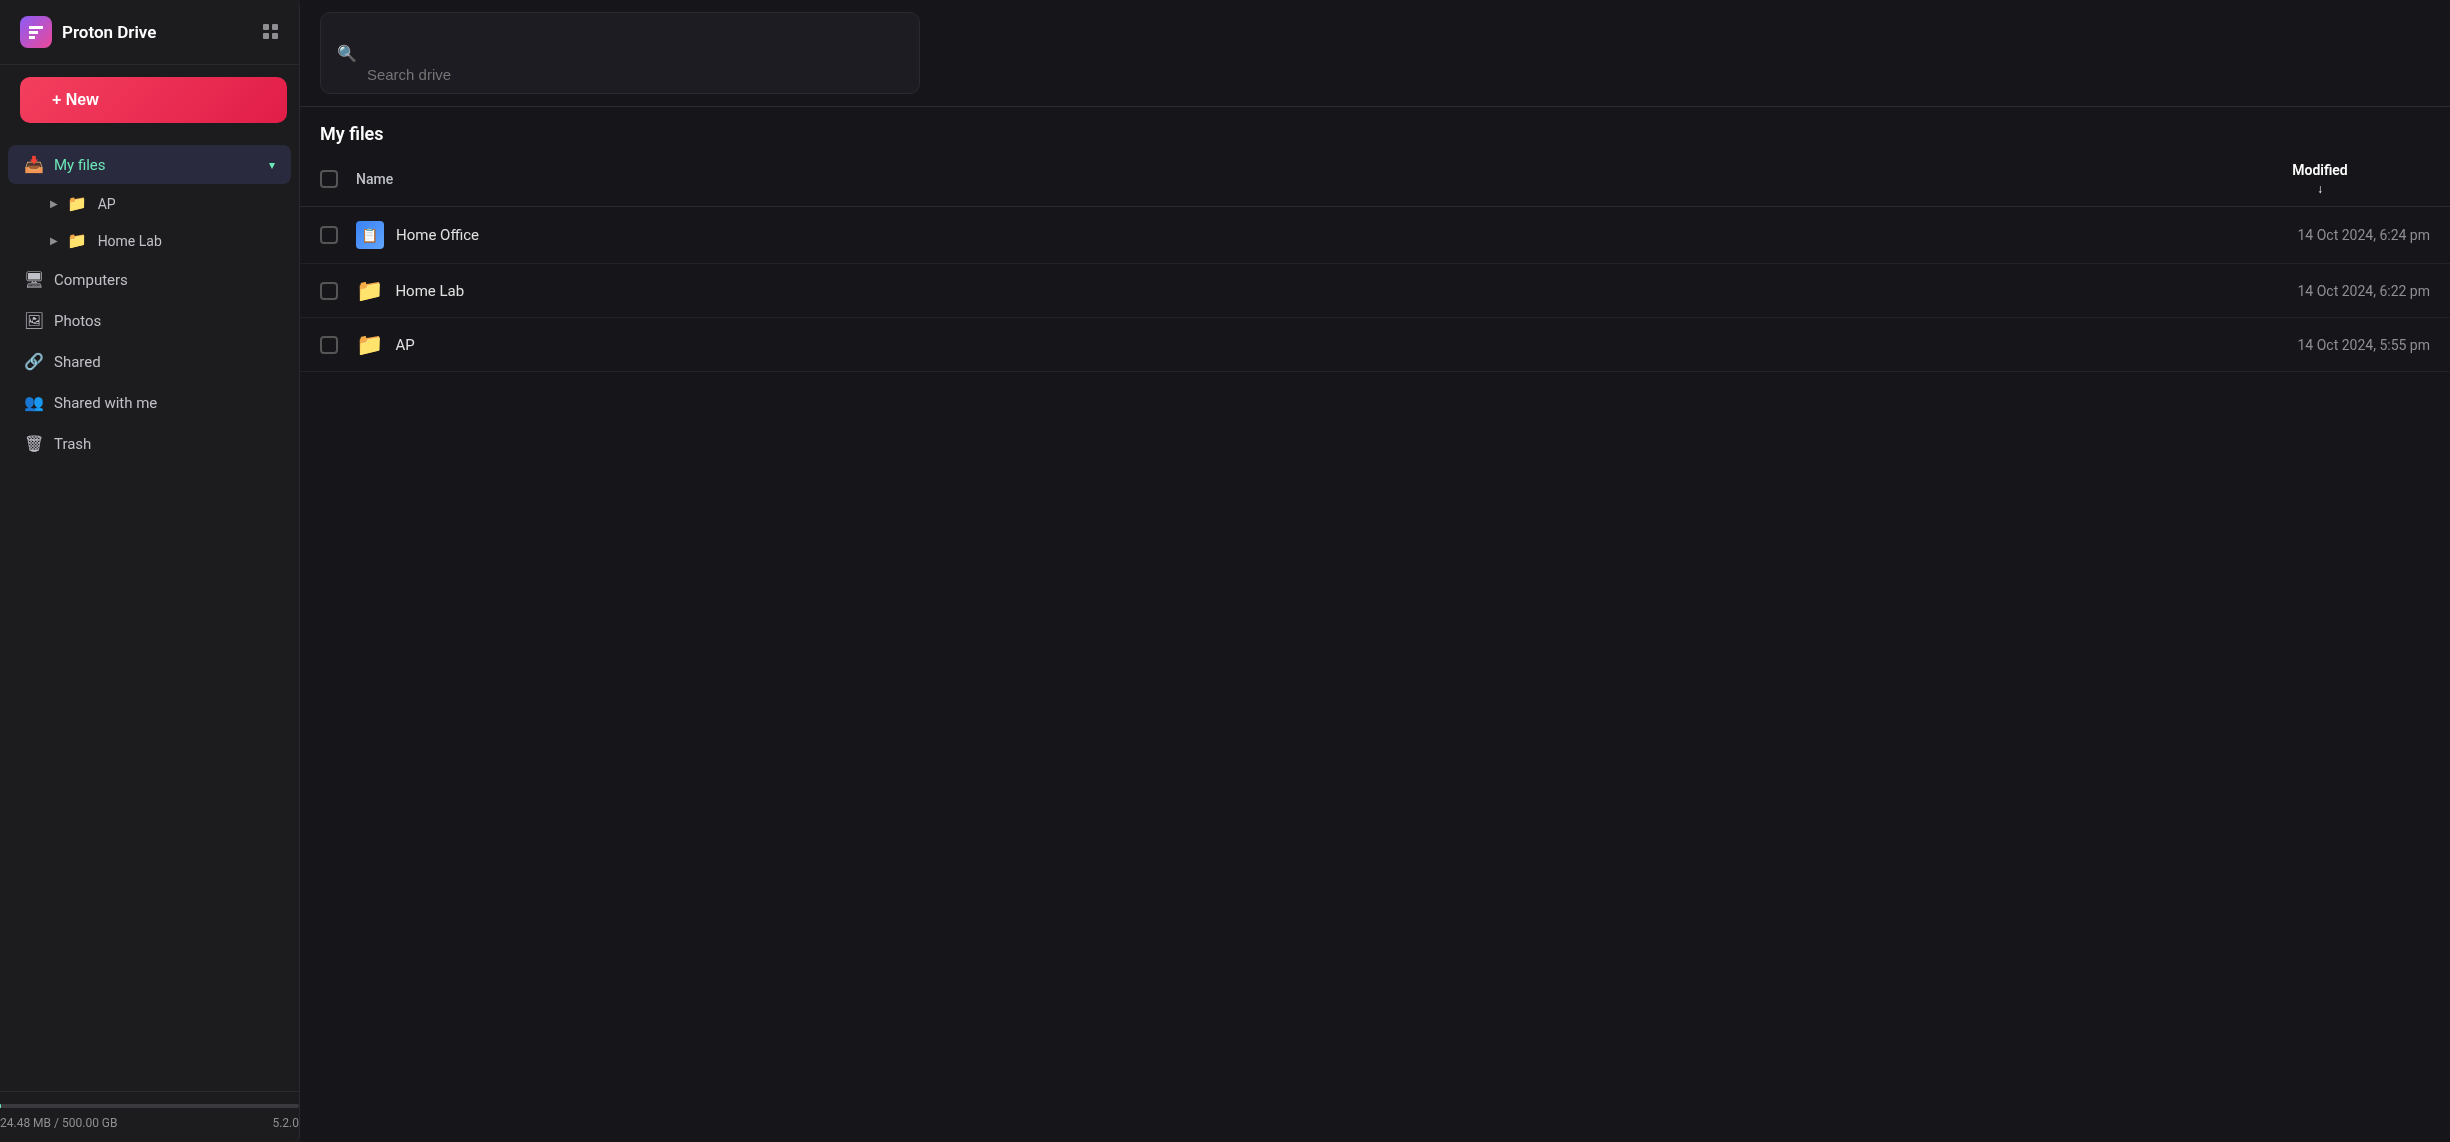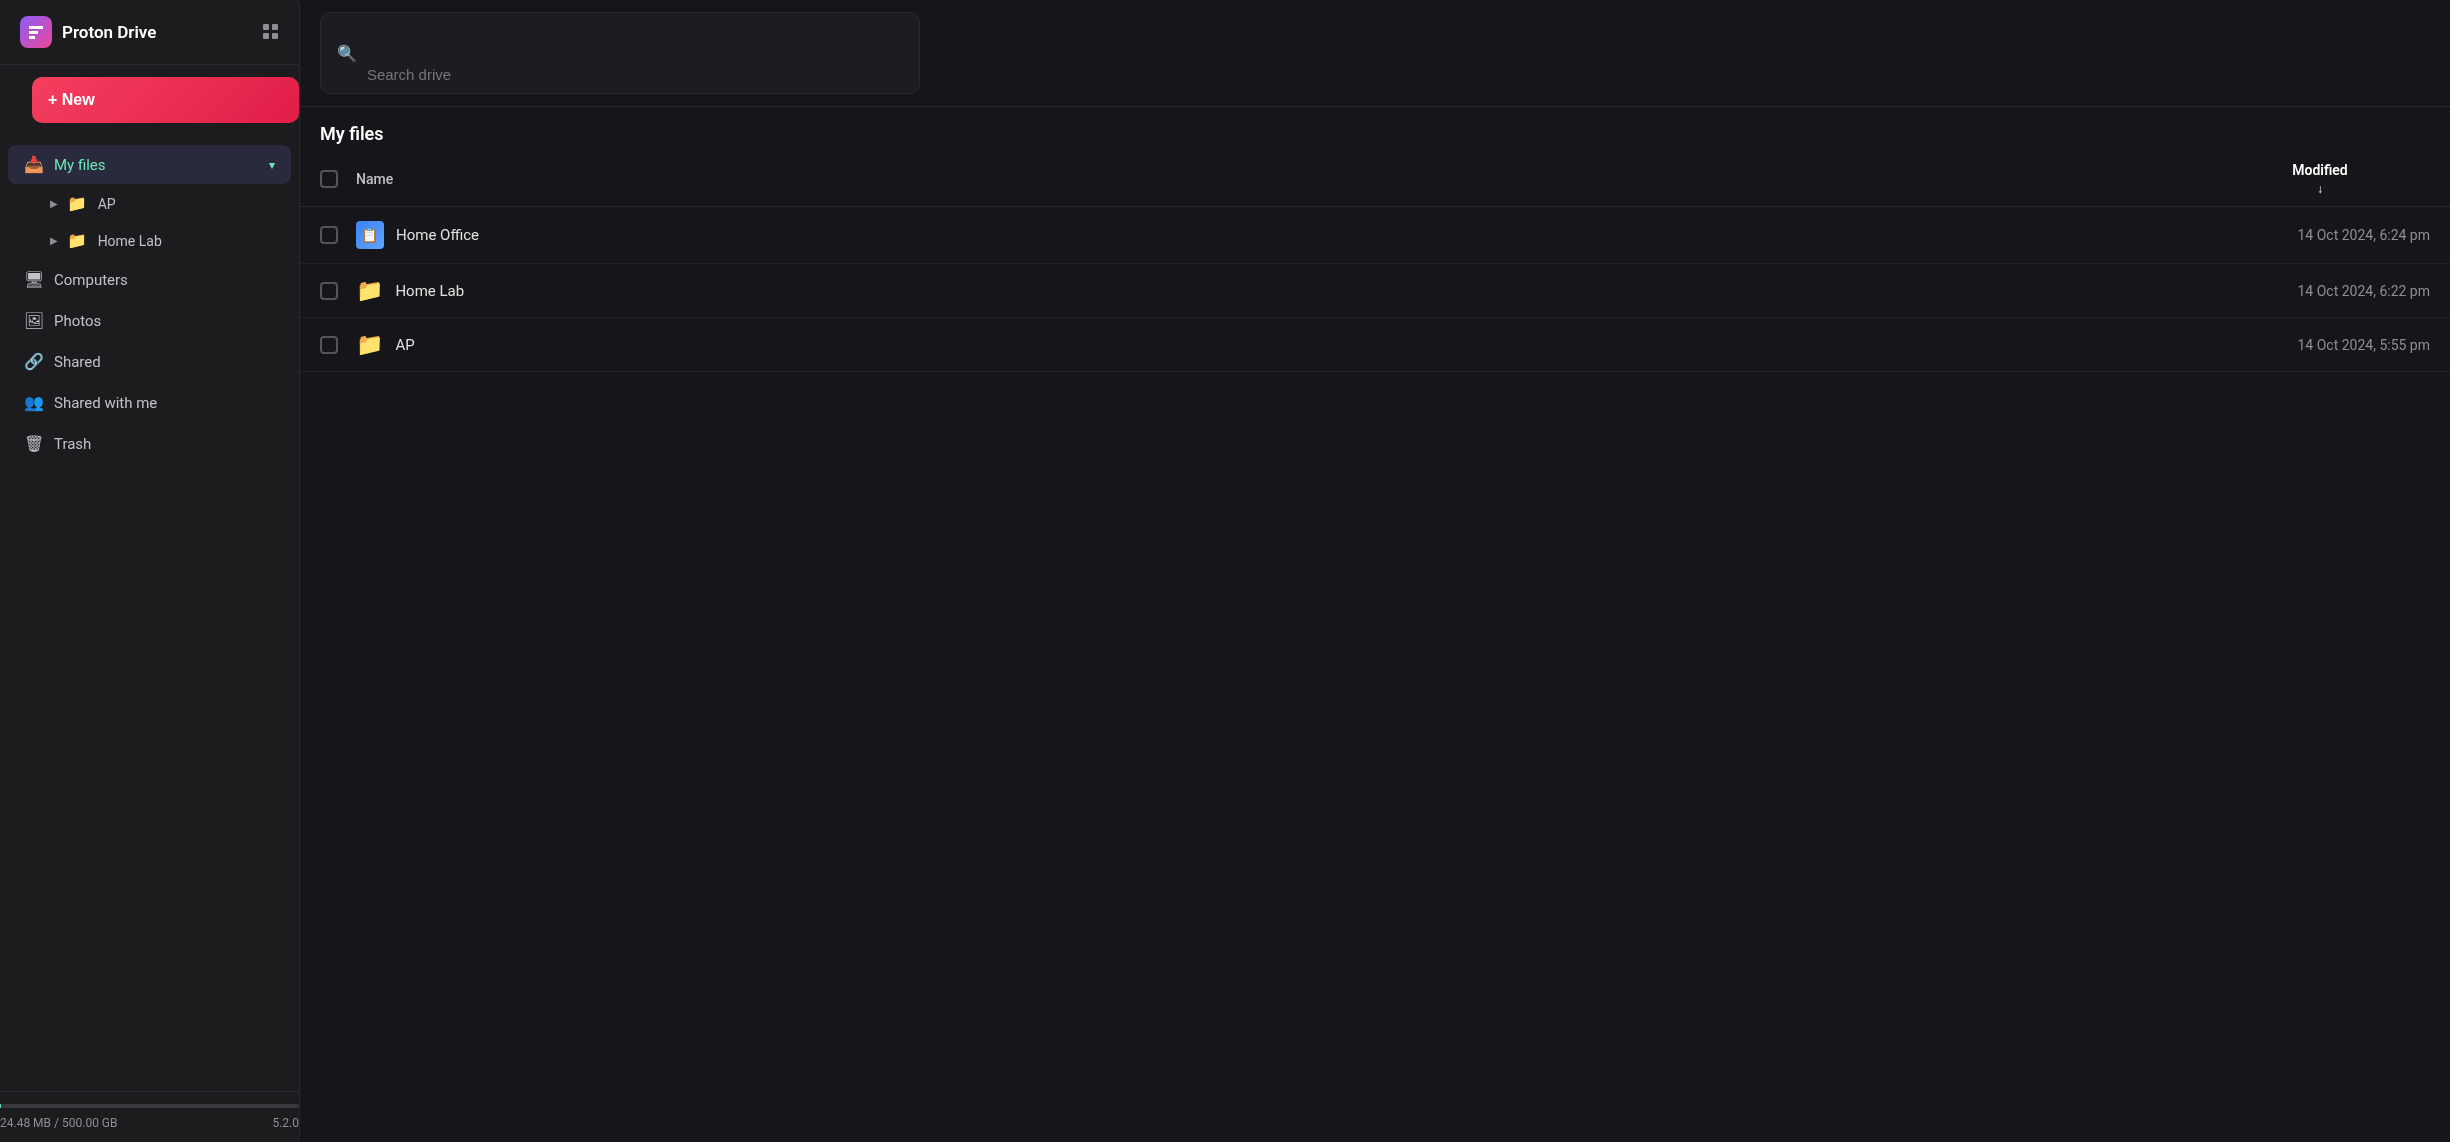--- a/index.html
+++ b/index.html
@@ -64,26 +64,26 @@
       color: #ffffff;
     }
 
     .grid-icon {
       color: #8e8e93;
       cursor: pointer;
       font-size: 20px;
     }
 
     .new-button {
-      margin: 12px 32px;
+      margin: 12px 20px;
       background: linear-gradient(135deg, #f43f5e, #e11d48);
       color: white;
       border: none;
       border-radius: 10px;
-      padding: 14px 16px;
+      padding: 14px 32px;
       font-size: 16px;
       font-weight: 600;
       cursor: pointer;
       display: flex;
       align-items: center;
       gap: 8px;
       width: calc(100% - 32px);
     }
 
     .sidebar-nav {

